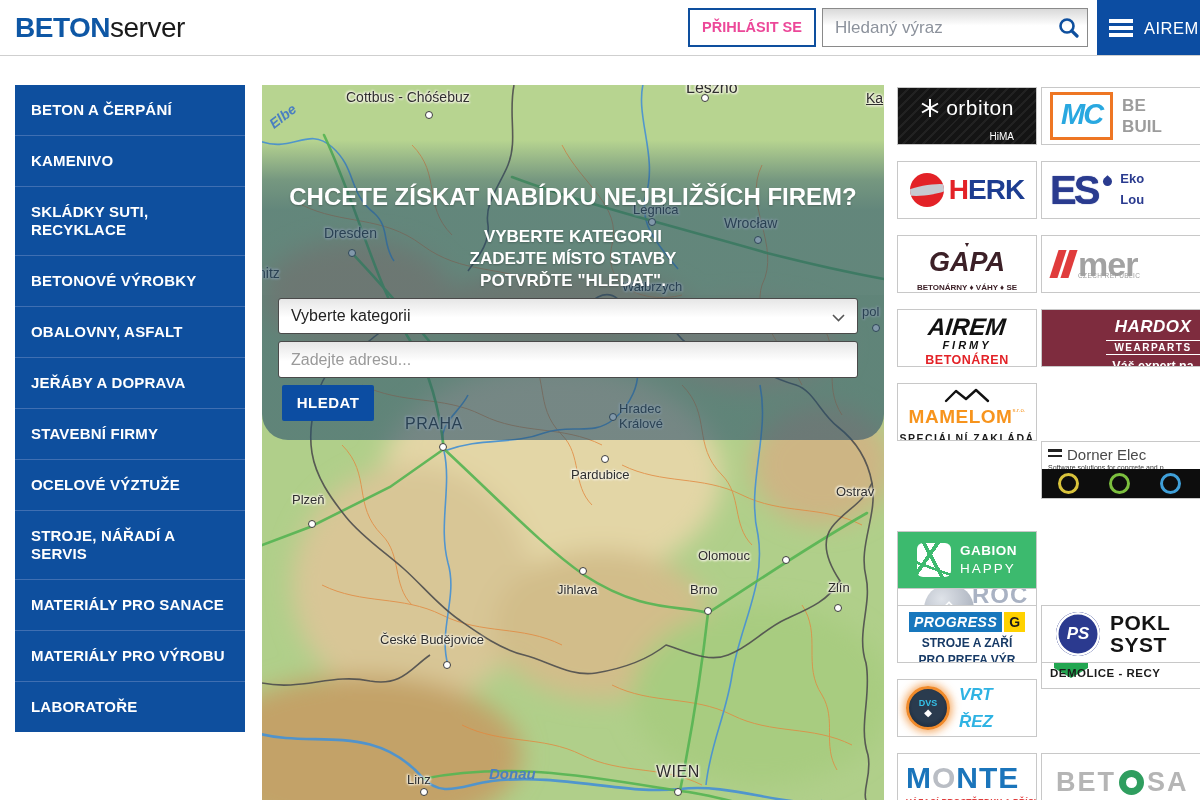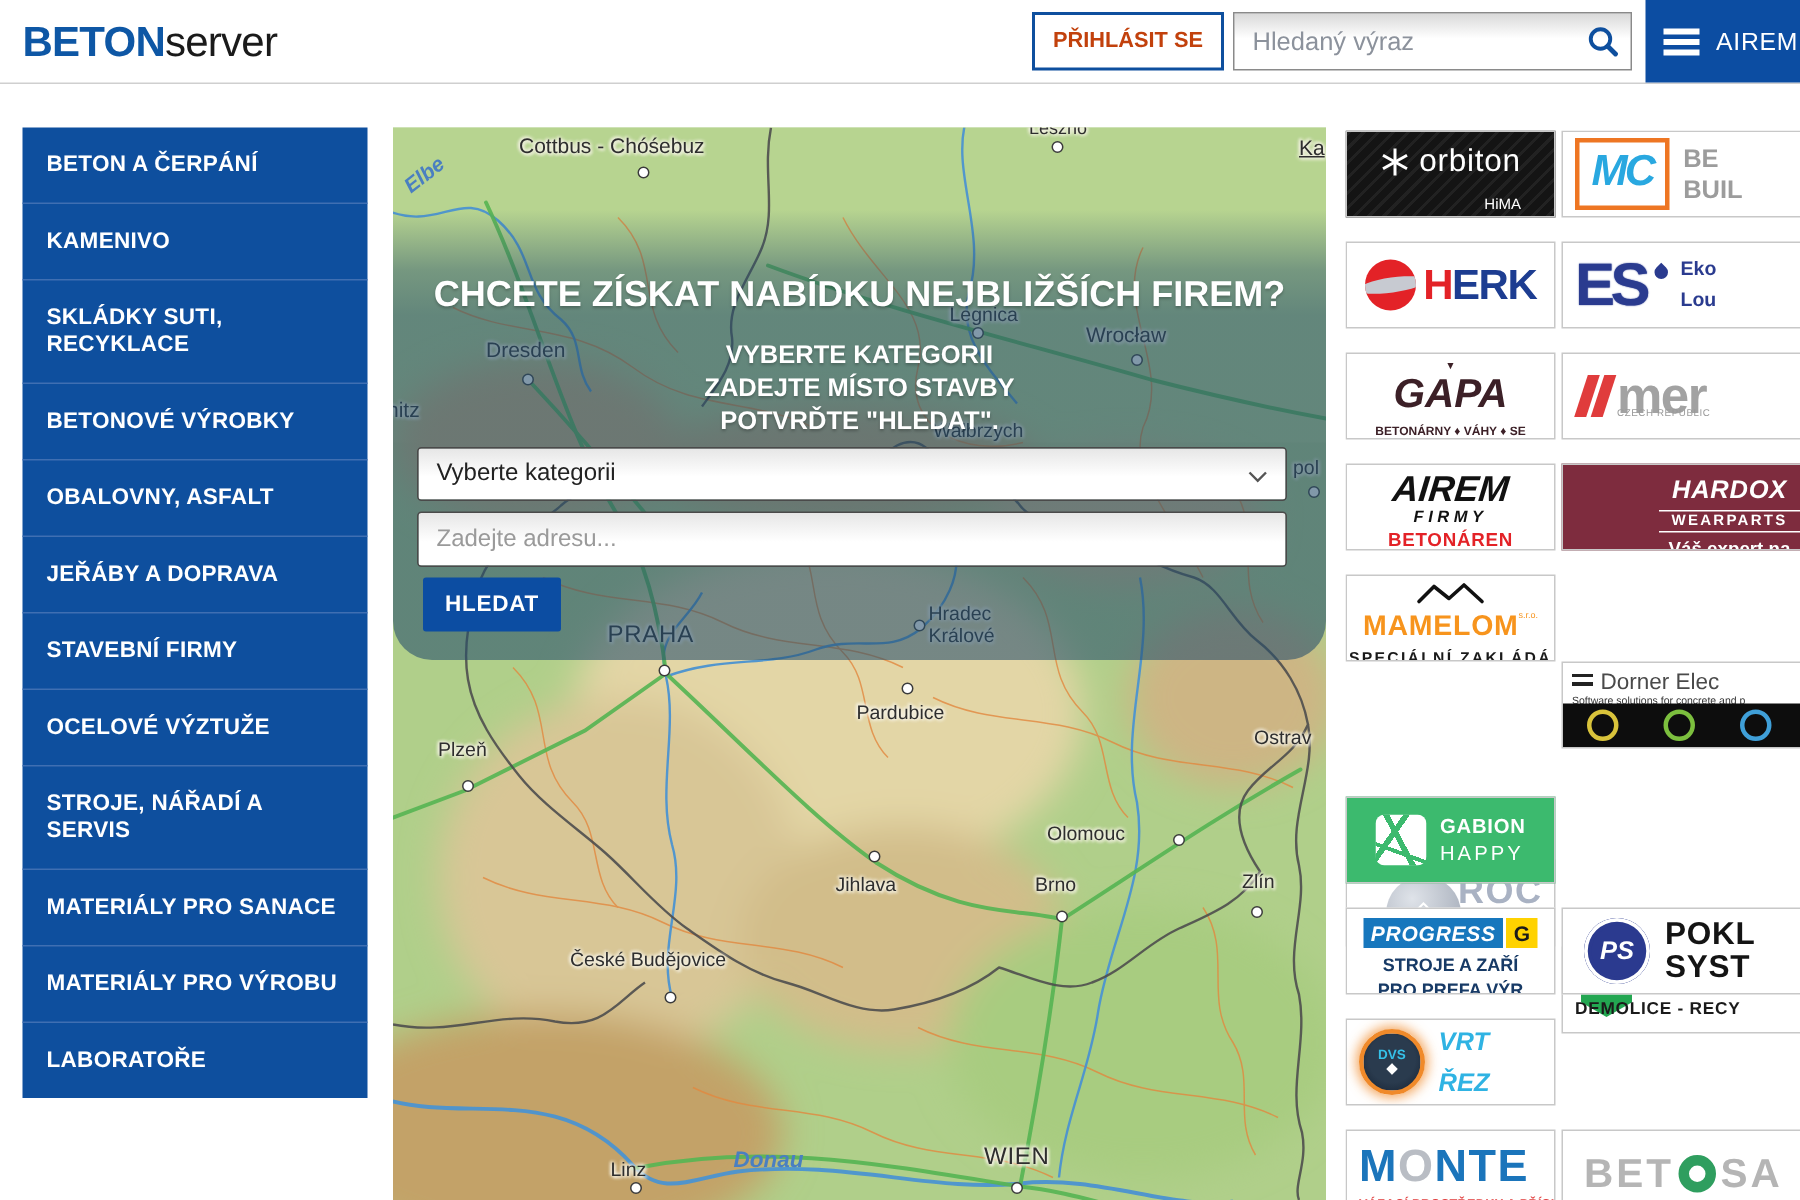--- a/index.html
+++ b/index.html
@@ -4,21 +4,21 @@
 <style>
   html,body{margin:0;padding:0;background:#fff;font-family:"Liberation Sans",sans-serif;}
   #app{position:relative;width:1200px;height:800px;background:#fff;overflow:hidden;}
 
   
   .hdr{position:absolute;left:0;top:0;width:1200px;height:55px;background:#fff;border-bottom:1px solid #cfcfcf;}
   .logo{position:absolute;left:15px;top:12px;font-size:28px;letter-spacing:-.5px;white-space:nowrap;}
   .logo .b1{color:#0e57a5;font-weight:bold;}
   .logo .b2{color:#1a1a1a;font-weight:400;margin-top:34px;}
   .tagline{position:absolute;left:300px;top:19px;width:300px;text-align:center;color:#0e57a5;font-weight:bold;font-size:15px;}
-  .login-btn{position:absolute;left:688px;top:8px;width:128px;height:39px;background:#fff;border:2px solid #0e4f9e;color:#c2410c;font-weight:bold;font-size:14.5px;box-sizing:border-box;text-align:center;line-height:35px;cursor:pointer;}
+  .login-btn{position:absolute;left:688px;top:8px;width:128px;height:39px;background:#fff;border:2px solid #0e4f9e;color:#ec4899;font-weight:bold;font-size:14.5px;box-sizing:border-box;text-align:center;line-height:35px;cursor:pointer;}
   .search-wrap{position:absolute;left:822px;top:8px;width:266px;height:39px;}
   .search-input{width:100%;height:100%;box-sizing:border-box;border:1px solid #8a8a8a;background:linear-gradient(180deg,#d9d9d9 0,#fff 45%);padding:0 40px 0 12px;font-size:17px;color:#333;font-family:"Liberation Sans",sans-serif;outline:none;}
   .search-input::placeholder{color:#8c929c;}
   .search-ic{position:absolute;right:9px;top:9px;cursor:pointer;}
   .menu-btn{position:absolute;left:1097px;top:0;width:103px;height:55px;background:#0c4da2;cursor:pointer;}
   .menu-bars{position:absolute;left:12px;top:19px;width:24px;}
   .menu-bars div{height:3.5px;background:#fff;margin-bottom:3.5px;}
   .menu-label{position:absolute;left:47px;top:19px;color:#fff;font-size:16.5px;letter-spacing:.5px;}
 
   
@@ -252,21 +252,21 @@
         <path d="M58,302 C70,272 95,268 112,252 C130,236 148,248 172,220 C186,204 206,238 232,228 C252,220 266,246 290,244 C306,242 318,222 336,212 C352,204 362,218 368,232 C382,226 404,234 418,252 C432,270 458,256 478,272 C494,284 512,294 534,300 C552,306 558,328 576,342 C594,356 606,376 610,398 C600,420 584,424 570,442 C558,458 566,478 578,496 C566,516 546,524 524,534 C502,544 488,562 466,570 C446,578 424,566 404,560 C384,576 358,584 334,588 C308,592 286,576 262,570 C238,564 216,548 196,534 C176,520 160,500 142,484 C124,468 100,452 84,432 C68,412 54,392 50,368 C46,344 52,322 58,302 Z"></path>
         <path d="M252,0 C246,30 256,55 246,80 C238,100 222,118 226,140 C228,158 216,172 206,186"></path>
         <path d="M610,398 C616,430 596,460 604,492 C610,520 594,548 604,578 C610,610 596,640 606,670 C610,690 600,705 604,715"></path>
         <path d="M0,598 C40,606 70,588 108,596 C140,602 150,582 168,570"></path>
       </g>
     </svg>
 
     <div class="map-labels">
         <div class="city" style="left: 84px; top: 4px; font-size: 14px;">Cottbus - Chóśebuz</div>
         <div class="city-dot" style="left: 163px; top: 26px;"></div>
-        <div class="city" style="left: 424px; top: -6px; font-size: 12px;">Leszno</div>
+        <div class="city" style="left: 424px; top: -6px; font-size: 16px;">Leszno</div>
         <div class="city-dot" style="left: 439px; top: 9px;"></div>
         <div class="city" style="left: 604px; top: 5px; font-size: 14px; text-decoration: underline;">Ka</div>
         <div class="city river" style="left: 4px; top: 34px; font-size: 14px; transform: rotate(-38deg);">Elbe</div>
         <div class="city" style="left: 62px; top: 140px; font-size: 14px;">Dresden</div>
         <div class="city-dot" style="left: 86px; top: 164px;"></div>
         <div class="city" style="left: 371px; top: 118px; font-size: 13px;">Legnica</div>
         <div class="city-dot" style="left: 386px; top: 133px;"></div>
         <div class="city" style="left: 462px; top: 130px; font-size: 14px;">Wrocław</div>
         <div class="city-dot" style="left: 492px; top: 151px;"></div>
         <div class="city" style="left: -4px; top: 180px; font-size: 14px;">nitz</div>

